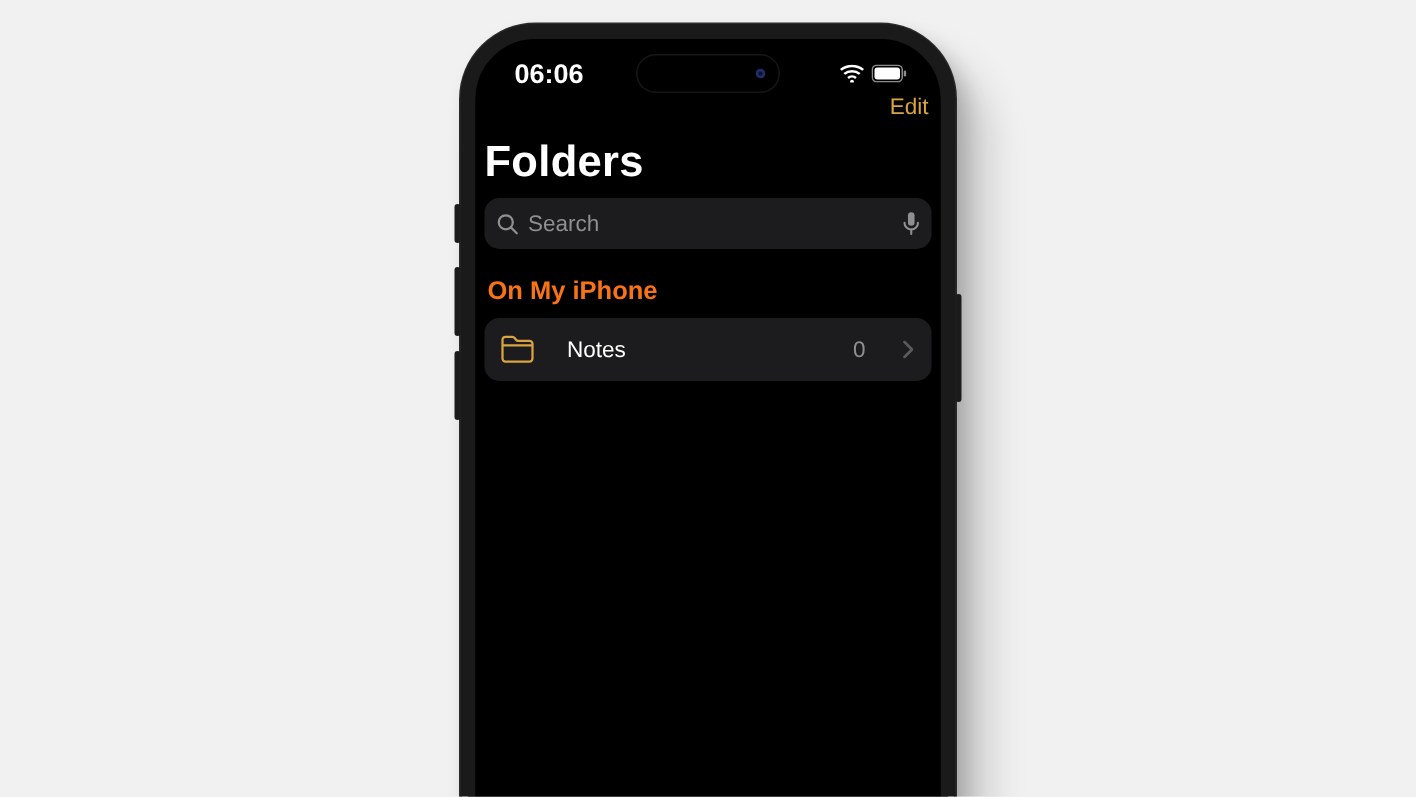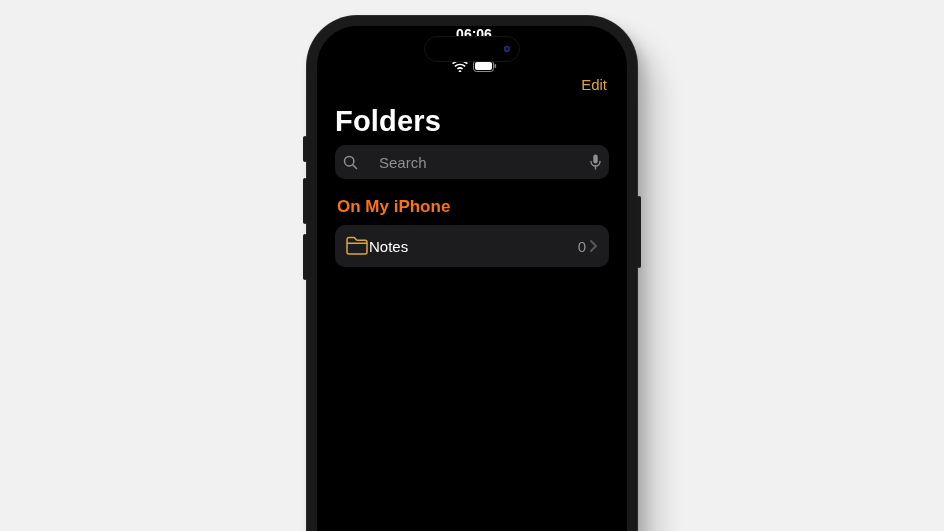--- a/index.html
+++ b/index.html
@@ -67,40 +67,39 @@
     .status-bar {
       position: absolute;
       top: 0;
       left: 0;
       right: 0;
       height: 46px;
       display: flex;
       align-items: center;
       justify-content: space-between;
       padding: 0 22px 0 26px;
-      font-size: 14px;
+      font-size: 18px;
       font-weight: 600;
-      flex-direction: column;
     }
     .status-time {
       letter-spacing: 0;
     }
     .status-right {
       display: flex;
       align-items: center;
       gap: 5px;
     }
     .status-right svg { display: block; }
 
     .content {
       position: absolute;
-      top: 43px;
+      top: 30px;
       left: 0;
       right: 0;
-      padding: 0 18px;
+      padding: 0 6px;
     }
     .nav-row {
       display: flex;
       justify-content: flex-end;
       align-items: center;
       height: 30px;
     }
     .edit-btn {
       color: #d9a441;
       font-size: 15px;
@@ -118,21 +117,21 @@
       color: #fff;
     }
     .search-bar {
       margin-top: 7px;
       background: #1c1c1e;
       border-radius: 10px;
       height: 34px;
       display: flex;
       align-items: center;
       padding: 0 8px;
-      gap: 21px;
+      gap: 6px;
     }
     .search-bar .search-text {
       flex: 1;
       color: #8e8e93;
       font-size: 15px;
     }
     .section-header {
       margin-top: 18px;
       font-size: 17px;
       font-weight: 700;
@@ -142,21 +141,21 @@
     .folder-list {
       margin-top: 8px;
     }
     .folder-row {
       background: #1c1c1e;
       border-radius: 10px;
       height: 42px;
       display: flex;
       align-items: center;
       padding: 0 12px 0 10px;
-      gap: 0;
+      gap: 21px;
       cursor: pointer;
     }
     .folder-label {
       flex: 1;
       font-size: 15px;
       color: #fff;
     }
     .folder-count {
       font-size: 15px;
       color: #8e8e93;

